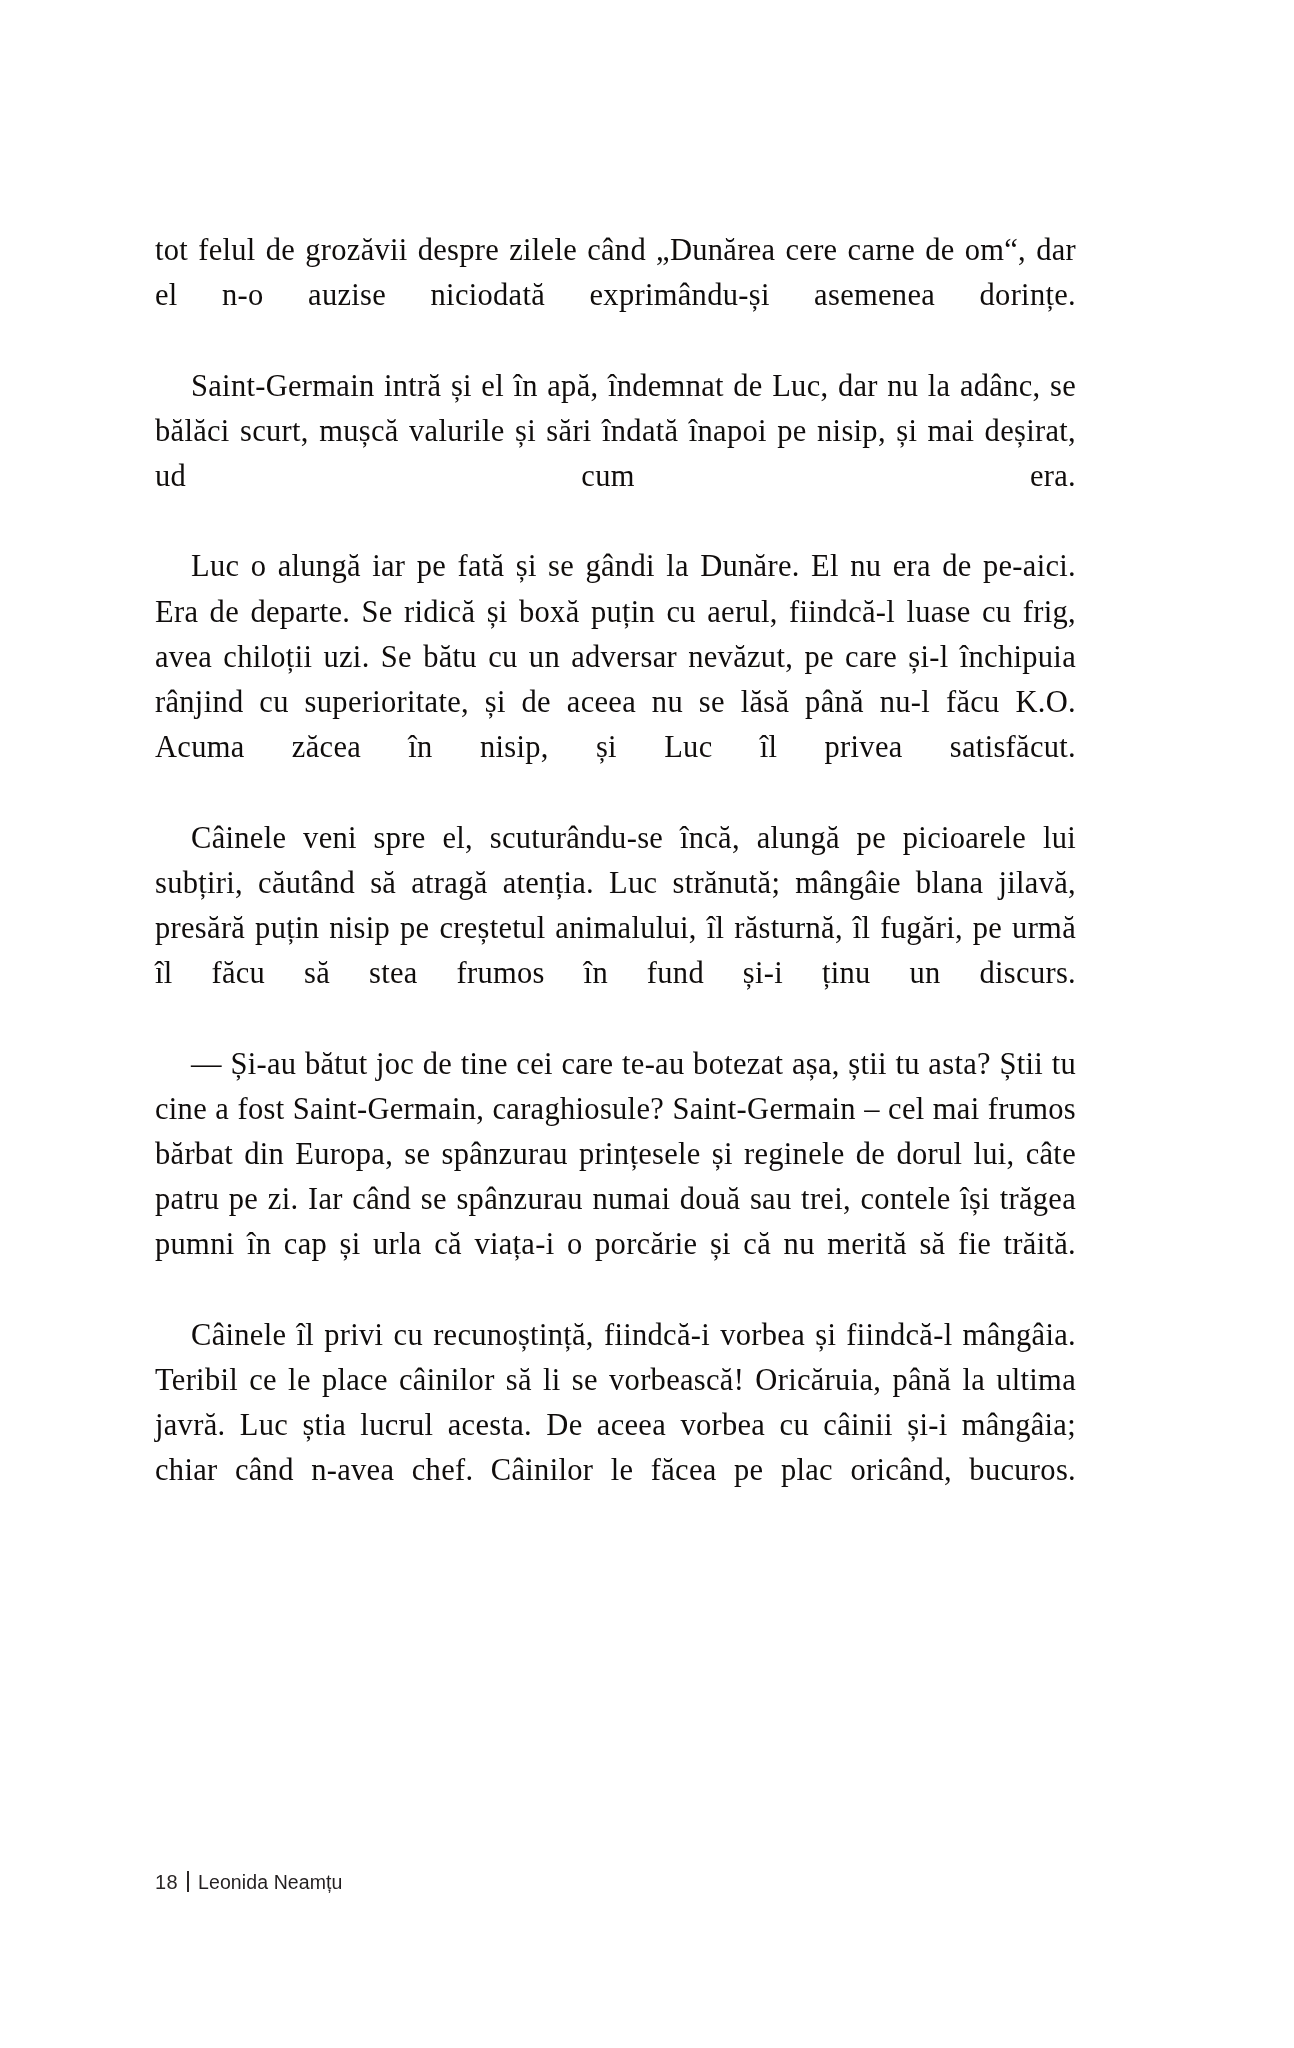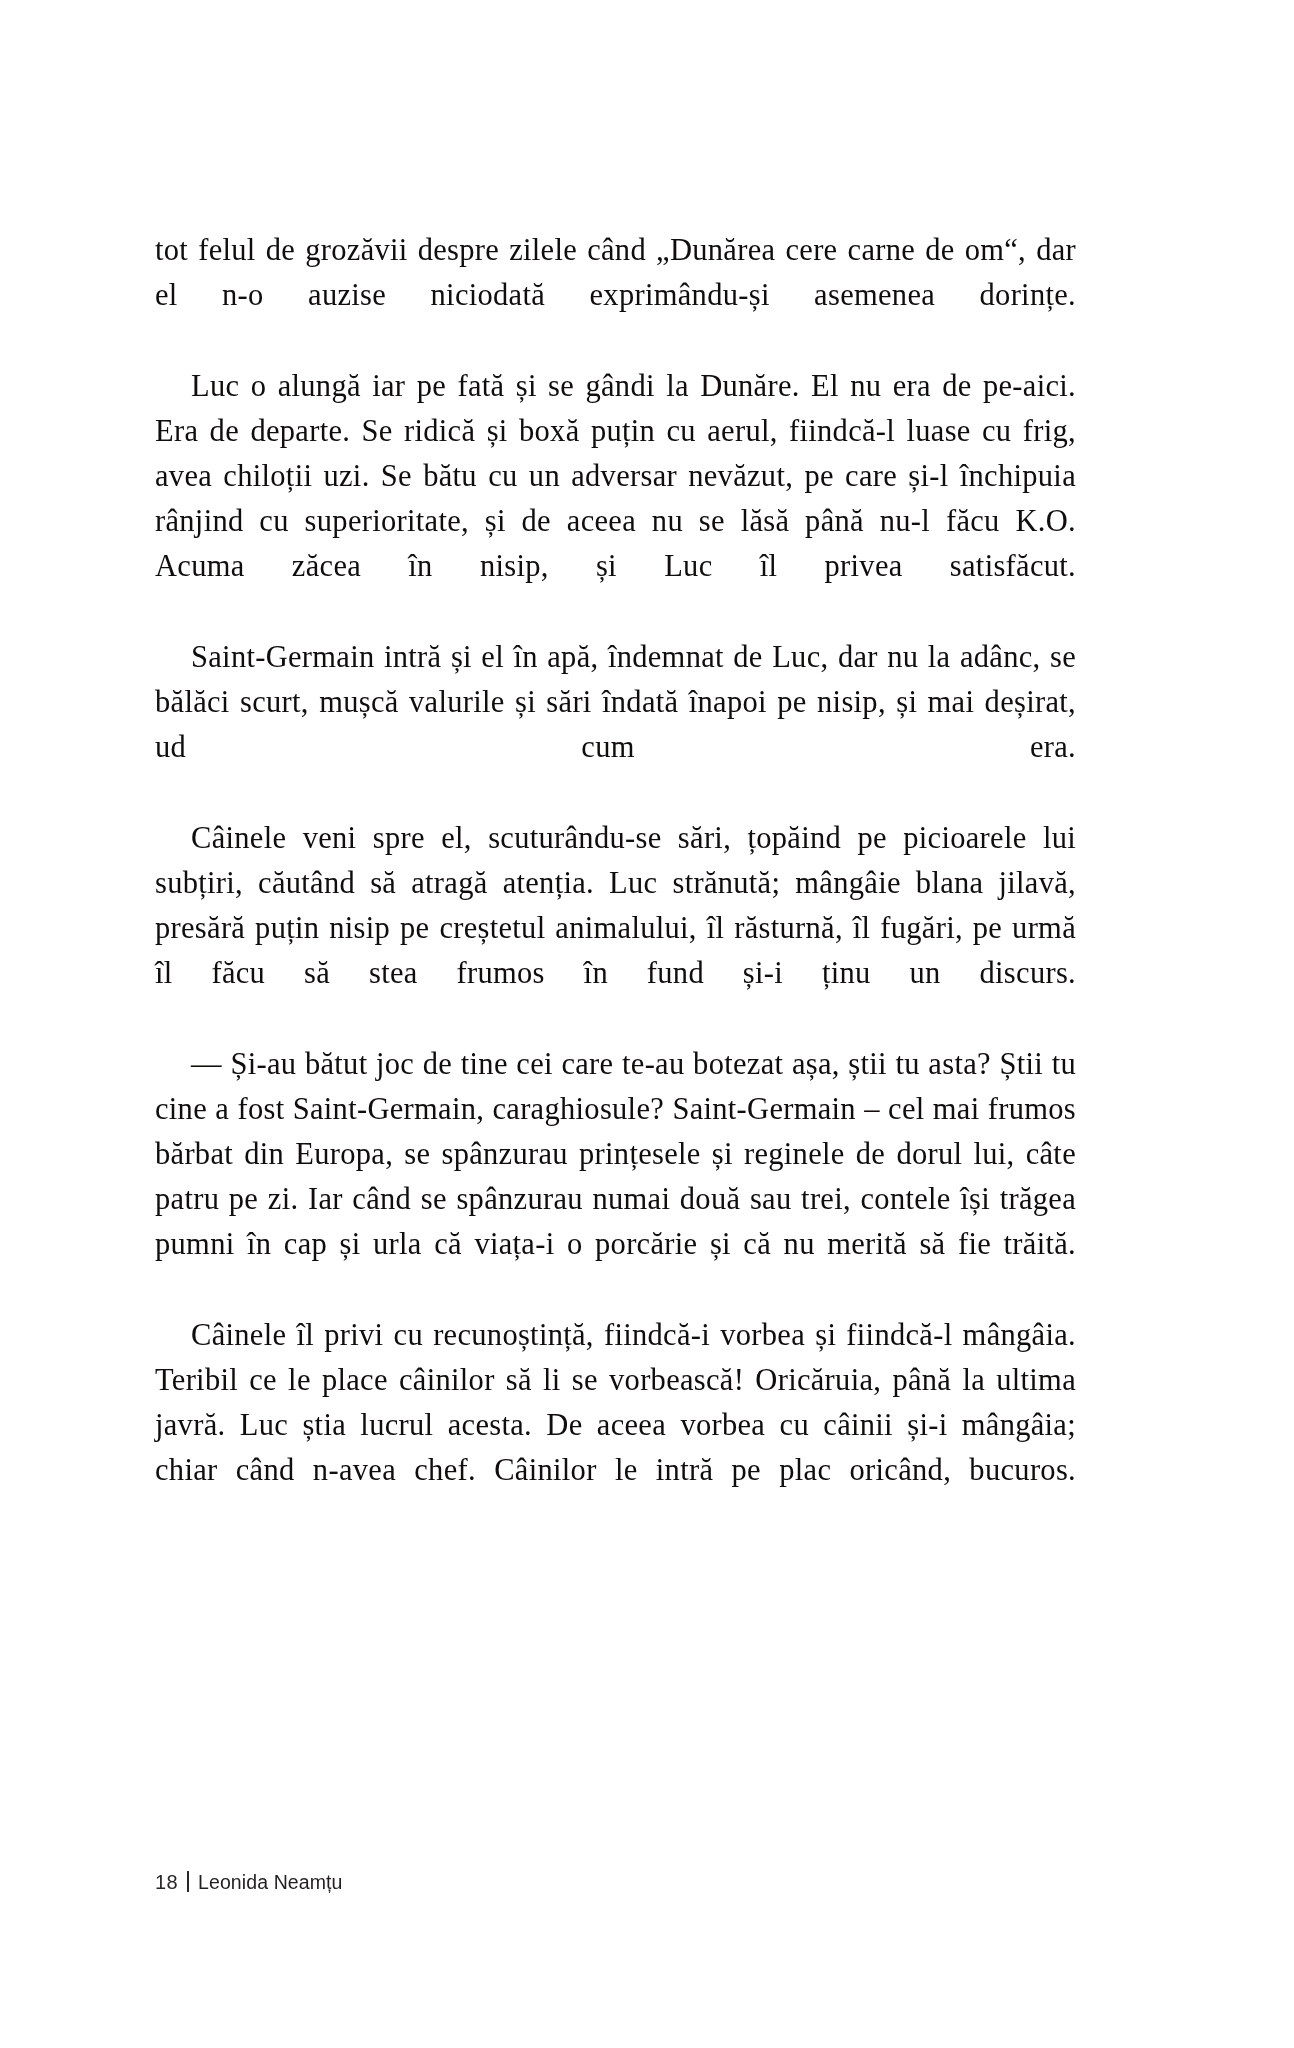--- a/index.html
+++ b/index.html
@@ -77,25 +77,25 @@
     color: #231f20;
   }
 </style>
 </head>
 <body>
 
 <div class="page">
 
   <div class="text-block">
     <p class="para cont">tot felul de grozăvii despre zilele când „Dunărea cere carne de om“, dar el n-o auzise niciodată exprimându-și asemenea dorințe.</p>
+    <p class="para indent">Saint-Germain intră și el în apă, îndemnat de Luc, dar nu la adânc, se bălăci scurt, mușcă valurile și sări îndată înapoi pe nisip, și mai deșirat, ud cum era.</p>
     <p class="para indent">Luc o alungă iar pe fată și se gândi la Dunăre. El nu era de pe-aici. Era de departe. Se ridică și boxă puțin cu aerul, fiindcă-l luase cu frig, avea chiloții uzi. Se bătu cu un adversar nevăzut, pe care și-l închipuia rânjind cu superioritate, și de aceea nu se lăsă până nu-l făcu K.O. Acuma zăcea în nisip, și Luc îl privea satisfăcut.</p>
-    <p class="para indent">Saint-Germain intră și el în apă, îndemnat de Luc, dar nu la adânc, se bălăci scurt, mușcă valurile și sări îndată înapoi pe nisip, și mai deșirat, ud cum era.</p>
-    <p class="para indent">Câinele veni spre el, scuturându-se sări, țopăind pe picioarele lui subțiri, căutând să atragă atenția. Luc strănută; mângâie blana jilavă, presără puțin nisip pe creștetul animalului, îl răsturnă, îl fugări, pe urmă îl făcu să stea frumos în fund și-i ținu un discurs.</p>
+    <p class="para indent">Câinele veni spre el, scuturându-se încă, alungă pe picioarele lui subțiri, căutând să atragă atenția. Luc strănută; mângâie blana jilavă, presără puțin nisip pe creștetul animalului, îl răsturnă, îl fugări, pe urmă îl făcu să stea frumos în fund și-i ținu un discurs.</p>
     <p class="para indent">— Și-au bătut joc de tine cei care te-au botezat așa, știi tu asta? Știi tu cine a fost Saint-Germain, caraghiosule? Saint-Germain – cel mai frumos bărbat din Europa, se spânzurau prințesele și reginele de dorul lui, câte patru pe zi. Iar când se spânzurau numai două sau trei, contele își trăgea pumni în cap și urla că viața-i o porcărie și că nu merită să fie trăită.</p>
-    <p class="para indent">Câinele îl privi cu recunoștință, fiindcă-i vorbea și fiindcă-l mângâia. Teribil ce le place câinilor să li se vorbească! Oricăruia, până la ultima javră. Luc știa lucrul acesta. De aceea vorbea cu câinii și-i mângâia; chiar când n-avea chef. Câinilor le intră pe plac oricând, bucuros.</p>
+    <p class="para indent">Câinele îl privi cu recunoștință, fiindcă-i vorbea și fiindcă-l mângâia. Teribil ce le place câinilor să li se vorbească! Oricăruia, până la ultima javră. Luc știa lucrul acesta. De aceea vorbea cu câinii și-i mângâia; chiar când n-avea chef. Câinilor le făcea pe plac oricând, bucuros.</p>
   </div>
 
   <div class="footer">
     <span class="folio">18</span>
     <span class="folio-rule"></span>
     <span class="footer-author">Leonida Neamțu</span>
   </div>
 
 </div>
 

